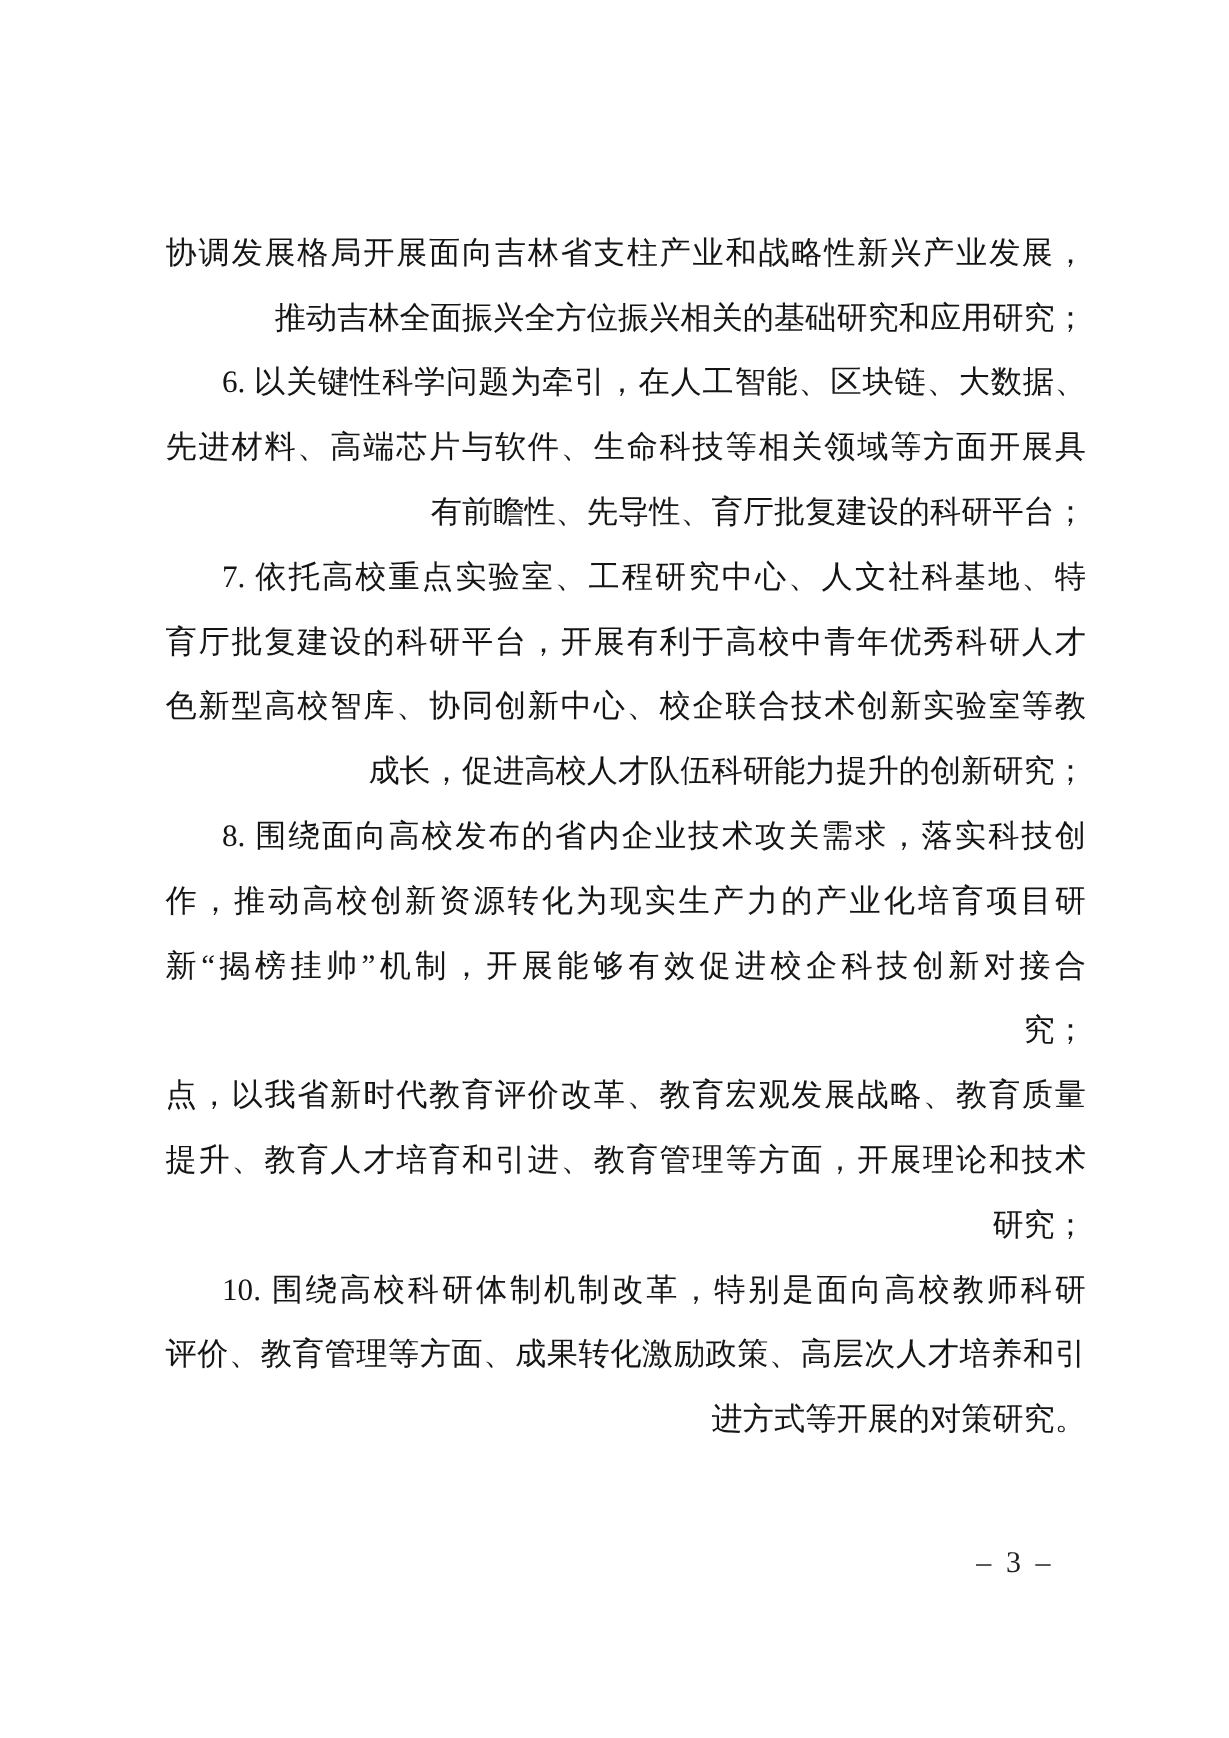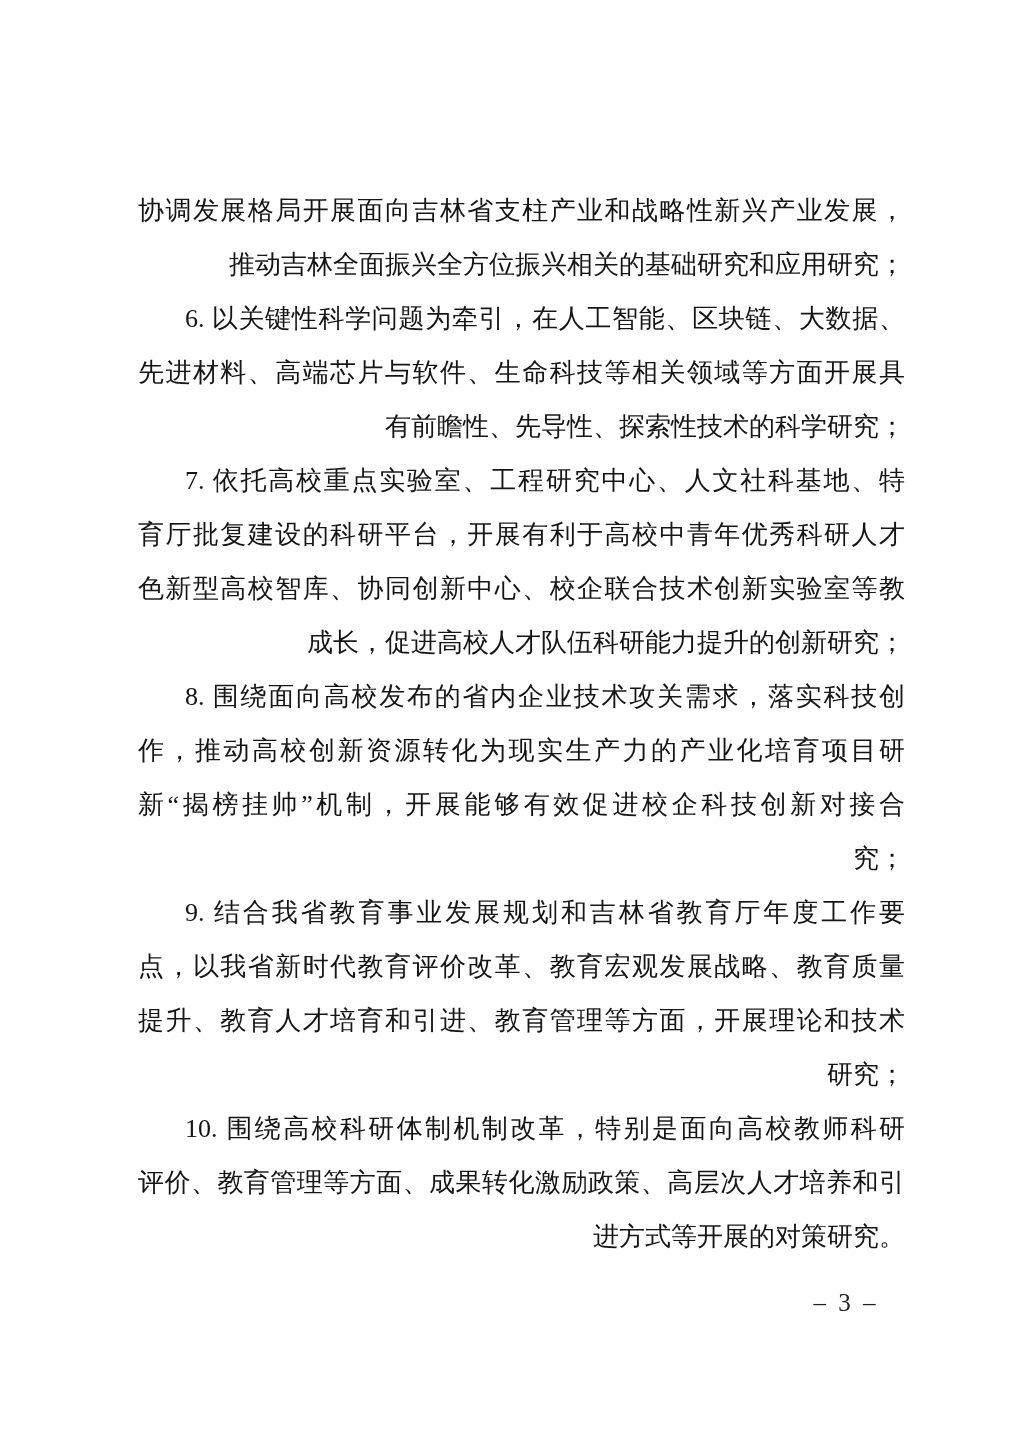--- a/index.html
+++ b/index.html
@@ -64,30 +64,29 @@
 </style>
 </head>
 <body>
 
 <div class="page">
   <div class="body-text">
       <div class="line fill">协调发展格局开展面向吉林省支柱产业和战略性新兴产业发展，</div>
       <div class="line">推动吉林全面振兴全方位振兴相关的基础研究和应用研究；</div>
       <div class="line fill indent">6. 以关键性科学问题为牵引，在人工智能、区块链、大数据、</div>
       <div class="line fill">先进材料、高端芯片与软件、生命科技等相关领域等方面开展具</div>
-      <div class="line">有前瞻性、先导性、探索性技术的科学研究；</div>
+      <div class="line">有前瞻性、先导性、育厅批复建设的科研平台；</div>
       <div class="line fill indent">7. 依托高校重点实验室、工程研究中心、人文社科基地、特</div>
       <div class="line fill">育厅批复建设的科研平台，开展有利于高校中青年优秀科研人才</div>
       <div class="line fill">色新型高校智库、协同创新中心、校企联合技术创新实验室等教</div>
       <div class="line">成长，促进高校人才队伍科研能力提升的创新研究；</div>
       <div class="line fill indent">8. 围绕面向高校发布的省内企业技术攻关需求，落实科技创</div>
       <div class="line fill">作，推动高校创新资源转化为现实生产力的产业化培育项目研</div>
       <div class="line fill">新“揭榜挂帅”机制，开展能够有效促进校企科技创新对接合</div>
       <div class="line">究；</div>
-      <div class="line fill indent">9. 结合我省教育事业发展规划和吉林省教育厅年度工作要</div>
       <div class="line fill">点，以我省新时代教育评价改革、教育宏观发展战略、教育质量</div>
       <div class="line fill">提升、教育人才培育和引进、教育管理等方面，开展理论和技术</div>
       <div class="line">研究；</div>
       <div class="line fill indent">10. 围绕高校科研体制机制改革，特别是面向高校教师科研</div>
       <div class="line fill">评价、教育管理等方面、成果转化激励政策、高层次人才培养和引</div>
       <div class="line">进方式等开展的对策研究。</div>
     </div>
   <div class="page-number">– 3 –</div>
 </div>
 

